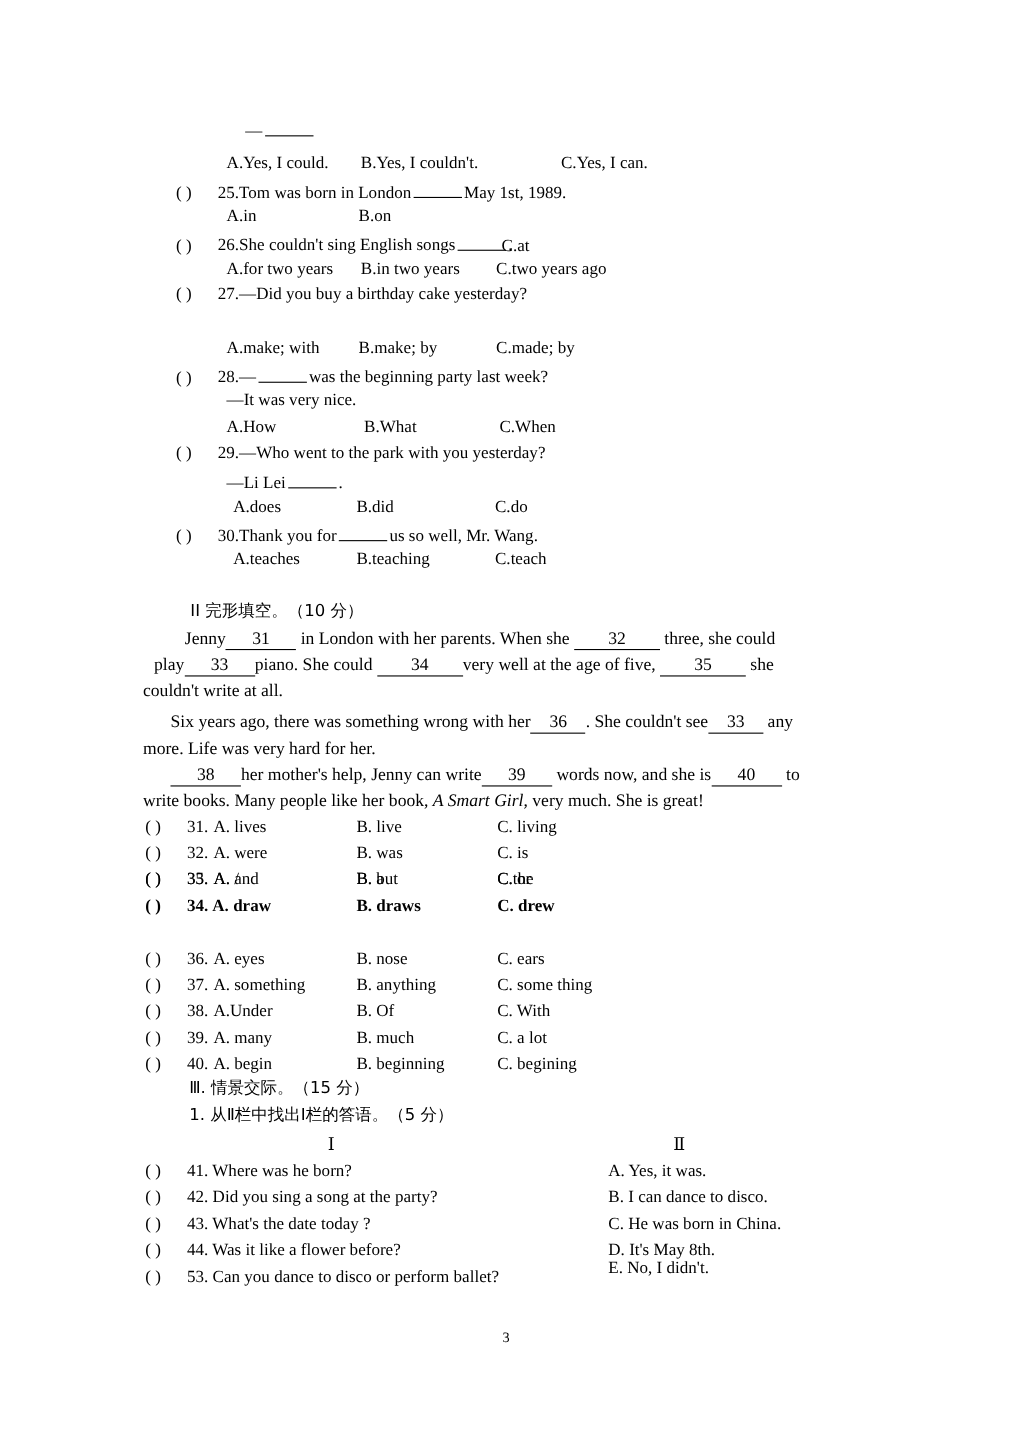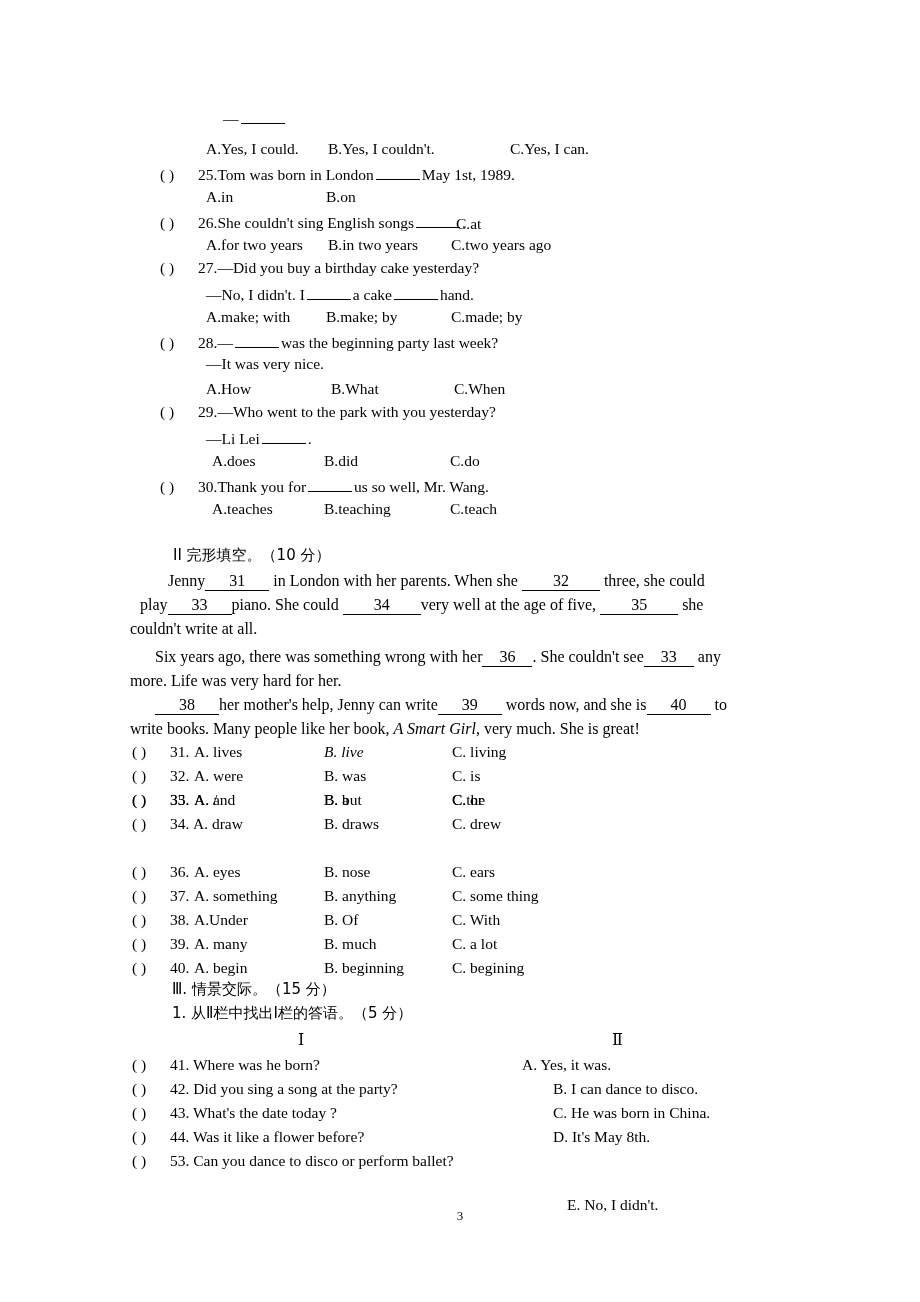--- a/index.html
+++ b/index.html
@@ -126,23 +126,20 @@
   </div>
   <div class="optline" style="left:206px; top:236px;">
     <span class="opt" style="left:0px;">A.for two years</span>
     <span class="opt" style="left:122px;">B.in two years</span>
     <span class="opt" style="left:245px;">C.two years ago</span>
   </div>
 
   <div class="row" style="left:160px; top:260px;">
     <span class="paren">(      )</span><span>27.</span><span>—Did you buy a birthday cake yesterday?</span>
   </div>
-  <div class="row" style="left:206px; top:284px;">
-    <span>—No, I didn't. I</span><span class="blank w2"></span><span>a cake</span><span class="blank w2"></span><span>hand.</span>
-  </div>
   <div class="optline" style="left:206px; top:308px;">
     <span class="opt" style="left:0px;">A.make; with</span>
     <span class="opt" style="left:120px;text-align:center;">B.make; by</span>
     <span class="opt" style="left:245px;">C.made; by</span>
   </div>
 
   <div class="row" style="left:160px; top:332px;">
     <span class="paren">(      )</span><span>28.</span><span>—</span><span class="blank w2"></span><span>was the beginning party last week?</span>
   </div>
   <div class="row" style="left:206px; top:356px;">—It was very nice.</div>
@@ -205,36 +202,36 @@
   </div>
 
   <div class="cloze-line" style="left:130px; top:720px;">
     <span>write books. Many people like her book,</span>
     <span class="ital">A Smart Girl</span><span>, very much. She is great!</span>
   </div>
 
   <div class="row" style="left:132px; top:744px;">
     <span class="paren">(      )</span><span>31.</span>
     <span class="opt" style="left:62px;">A. lives</span>
-    <span class="opt" style="left:192px;font-style:italic;">B. live</span>
+    <span class="opt" style="left:192px;">B. live</span>
     <span class="opt" style="left:320px;">C. living</span>
   </div>
   <div class="row" style="left:132px; top:768px;">
     <span class="paren">(      )</span><span>32.</span>
     <span class="opt" style="left:62px;">A. were</span>
     <span class="opt" style="left:192px;">B. was</span>
     <span class="opt" style="left:320px;">C. is</span>
   </div>
   <div class="row" style="left:132px; top:792px;">
     <span class="paren">(      )</span><span>33.</span>
     <span class="opt" style="left:62px;">A. /</span>
     <span class="opt" style="left:192px;">B. a</span>
     <span class="opt" style="left:320px;">C.the</span>
   </div>
-  <div class="row" style="left:132px; top:816px;">
+  <div class="row" style="left:132px; top:816px;font-weight:bold;">
     <span class="paren">(      )</span><span>34.</span>
     <span class="opt" style="left:61px;">A. draw</span>
     <span class="opt" style="left:192px;">B. draws</span>
     <span class="opt" style="left:320px;">C. drew</span>
   </div>
   <div class="row" style="left:132px; top:792px;">
     <span class="paren">(      )</span><span>35.</span>
     <span class="opt" style="left:62px;">A. and</span>
     <span class="opt" style="left:192px;">B. but</span>
     <span class="opt" style="left:320px;">C. or</span>
@@ -285,21 +282,21 @@
   <div class="match-q" style="left:132px; top:1104px;">
     <span class="paren">(      )</span><span>43. What's the date today ?</span>
   </div>
   <div class="match-q" style="left:132px; top:1128px;">
     <span class="paren">(      )</span><span>44. Was it like a flower before?</span>
   </div>
   <div class="match-q" style="left:132px; top:1152px;">
     <span class="paren">(      )</span><span>53. Can you dance to disco or perform ballet?</span>
   </div>
 
-  <div class="match-a" style="left:522px; top:1056px;">A. Yes, it was.</div>
+  <div class="match-a" style="left:553px; top:1056px;">A. Yes, it was.</div>
   <div class="match-a" style="left:553px; top:1080px;">B. I can dance to disco.</div>
   <div class="match-a" style="left:553px; top:1104px;"> C. He was born in China.</div>
   <div class="match-a" style="left:553px; top:1128px;"> D. It's May 8th.</div>
-  <div class="match-a" style="left:553px; top:1196px;margin-left:14px;">  E. No, I didn't.</div>
+  <div class="match-a" style="left:553px; top:1144px;">  E. No, I didn't.</div>
 
   <div class="pagenum" style="top:1208px;">3</div>
 
 </div>
 
 </body></html>

